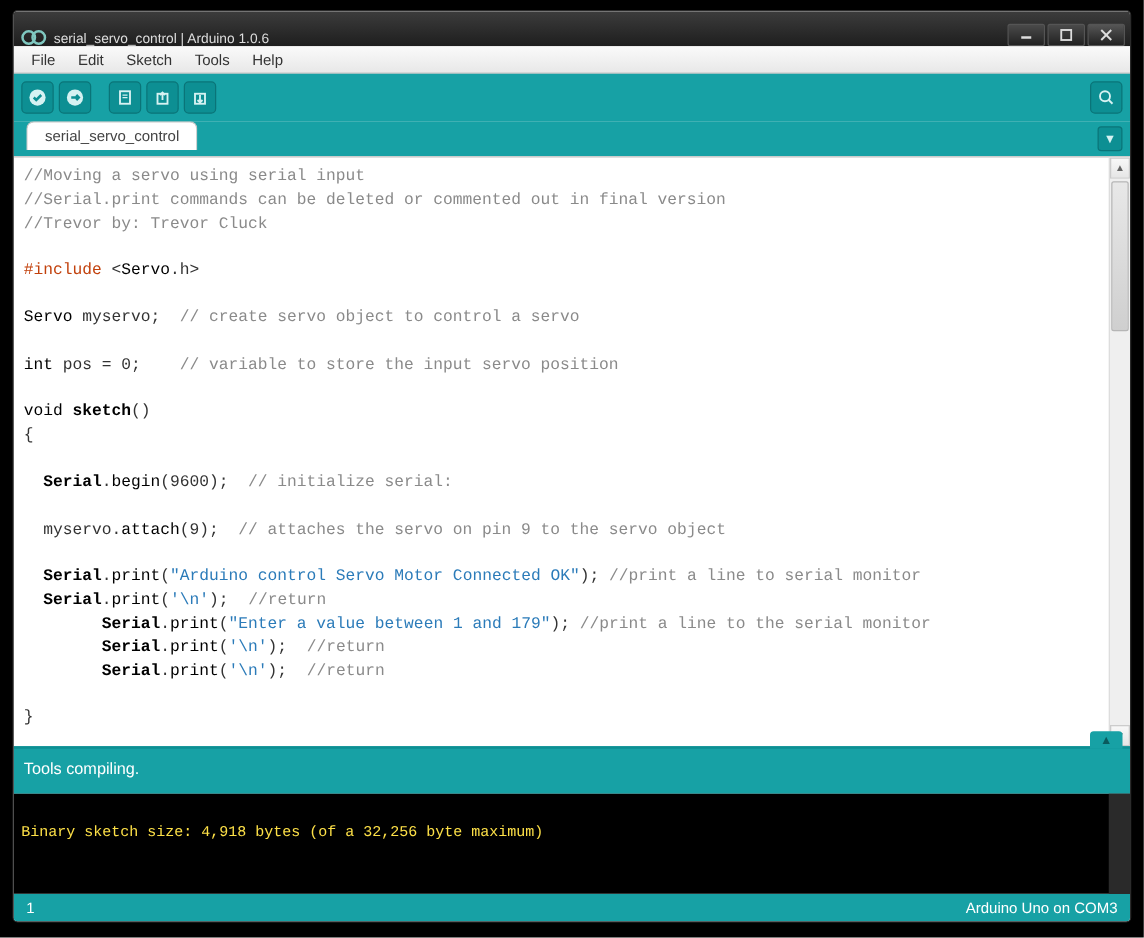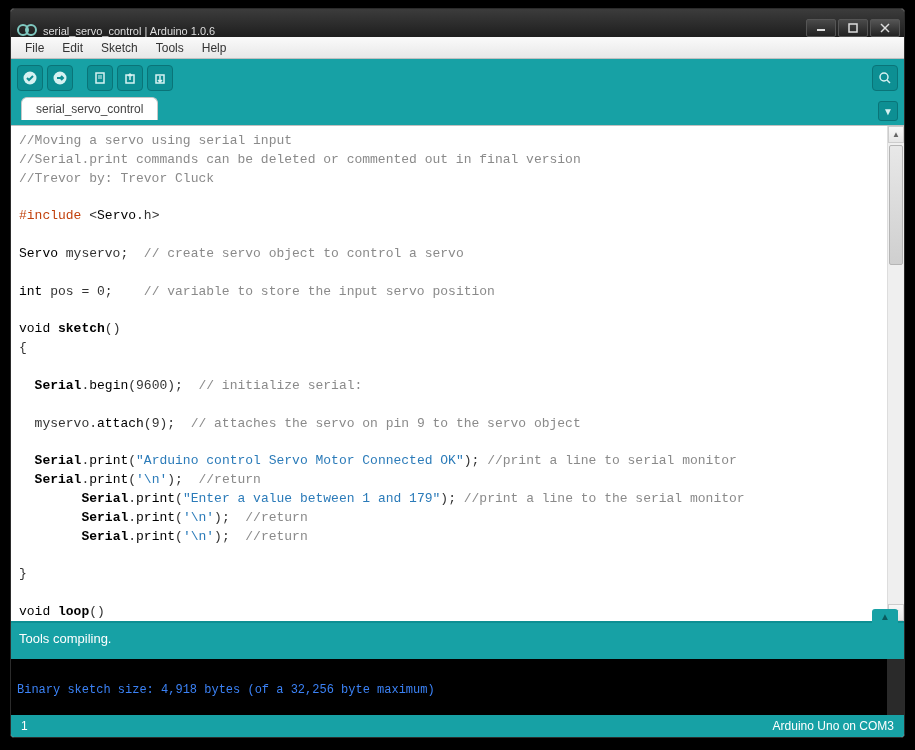--- a/index.html
+++ b/index.html
@@ -24,21 +24,21 @@
   .tab { background:#fff; border-radius:6px 6px 0 0; padding:4px 14px; font-size:12px; color:#444; margin-left:6px; border:1px solid #c7c7c7; border-bottom:none; }
   .tab-right { position:absolute; right:6px; top:4px; width:20px; height:20px; background:#0d8f93; border:1px solid #0a7478; border-radius:3px; display:flex; align-items:center; justify-content:center; color:#d6f2f2; font-size:10px; }
   .editor-wrap { flex:1; display:flex; background:#fff; border-top:1px solid #c0c0c0; position:relative; overflow:hidden; }
   .editor { flex:1; padding:6px 8px; font-family:"Consolas","Courier New",monospace; font-size:13px; line-height:1.45; color:#333; white-space:pre; overflow:hidden; }
   .scroll-v { width:17px; background:#f0f0f0; border-left:1px solid #ddd; display:flex; flex-direction:column; }
   .scroll-arrow { height:17px; background:linear-gradient(#f8f8f8,#e6e6e6); border:1px solid #ccc; display:flex; align-items:center; justify-content:center; font-size:8px; color:#666; }
   .scroll-track { flex:1; background:#efefef; position:relative; }
   .scroll-thumb { position:absolute; left:1px; right:1px; top:2px; height:120px; background:linear-gradient(#e8e8e8,#cfcfcf); border:1px solid #b5b5b5; border-radius:2px; }
   .status-teal { height:38px; background:#17a1a5; color:#fff; font-size:13px; padding:8px 8px; position:relative; border-top:2px solid #0d8f93; }
   .status-teal .expand { position:absolute; right:6px; top:-14px; width:26px; height:14px; background:#17a1a5; border-radius:3px 3px 0 0; display:flex; align-items:center; justify-content:center; color:#0a5b5e; font-size:10px; }
-  .console { height:56px; background:#000; color:#3b82f6; font-family:"Consolas","Courier New",monospace; font-size:12px; padding:8px 6px 4px 6px; position:relative; }
+  .console { height:80px; background:#000; color:#fde047; font-family:"Consolas","Courier New",monospace; font-size:12px; padding:8px 6px 4px 6px; position:relative; }
   .console .scroll-v2 { position:absolute; right:0; top:0; bottom:0; width:17px; background:#2a2a2a; }
   .bot-bar { height:22px; background:#17a1a5; color:#fff; font-size:12px; display:flex; align-items:center; padding:0 10px; }
   .bot-bar .line-no { width:30px; }
   .bot-bar .board { margin-left:auto; }
   .c-gray { color:#8a8a8a; }
   .c-green { color:#c2410c; }
   .c-orange { color:#000000; }
   .c-blue { color:#2b7bb9; }
   svg { display:block; }
 </style>

